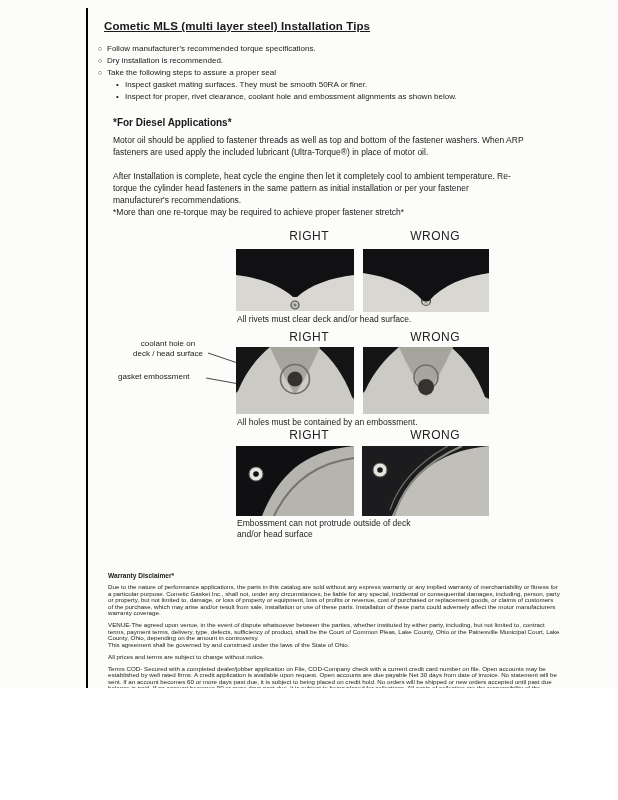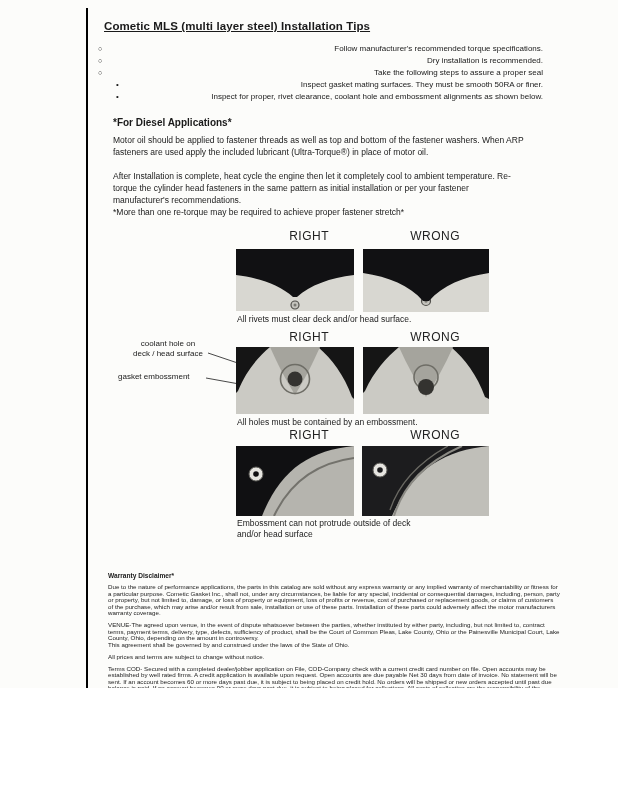--- a/index.html
+++ b/index.html
@@ -16,21 +16,21 @@
     position:absolute; left:104px; top:20px;
     font-size:11.5px; font-weight:bold; text-decoration:underline;
     letter-spacing:0.1px;
   }
 
   .bullets { position:absolute; left:98px; top:43px; width:445px; font-size:8px; }
   .b-row { display:flex; line-height:12px; }
   .b-row.sub { margin-left:18px; }
   .b-mark { flex:0 0 9px; width:9px; font-size:7px; }
   .b-mark.filled { font-size:8px; }
-  .b-text { flex:1;text-align:right; }
+  .b-text { flex:1; }
 
   .diesel-heading { position:absolute; left:113px; top:117px; font-size:10px; font-weight:bold; }
   .para { position:absolute; left:113px; width:414px; font-size:8.5px; line-height:12px; }
   .para.pg1 { top:134px; }
   .para.pg2 { top:170px; }
   .note { position:absolute; left:113px; top:207px; font-size:8.5px; }
 
   .fh { position:absolute; width:64px; text-align:right; font-size:12px; letter-spacing:0.5px; color:#222; }
   .fh1r { left:265px; top:229px; } .fh1w { left:396px; top:229px; }
   .fh2r { left:265px; top:330px; } .fh2w { left:396px; top:330px; }

